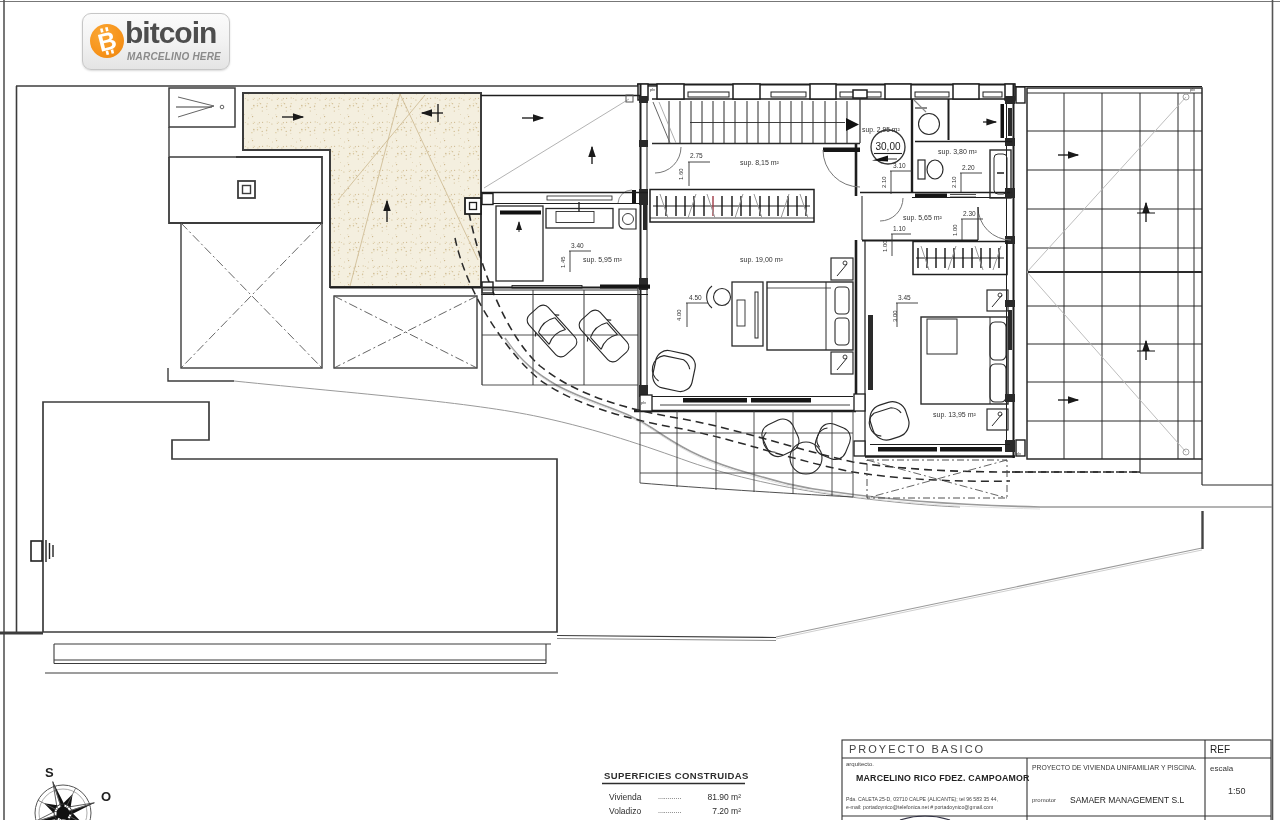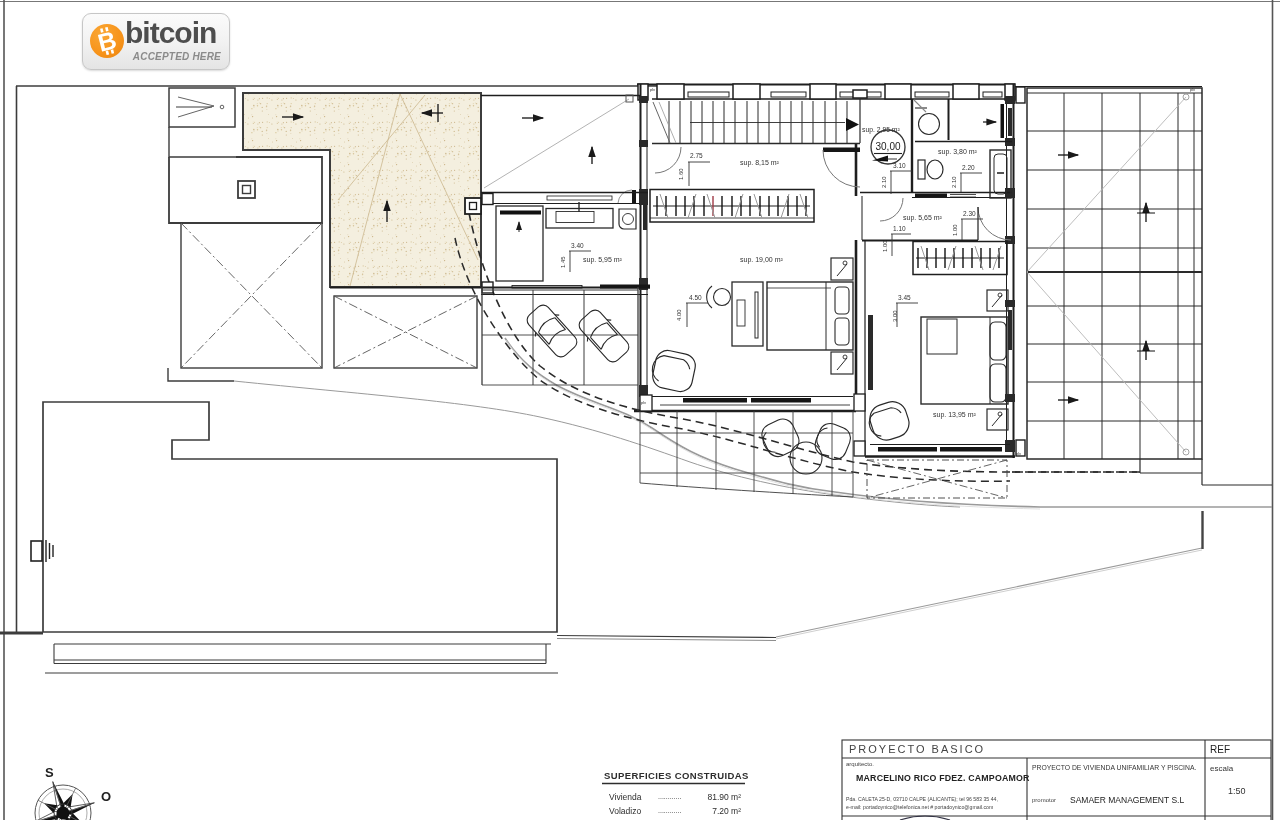--- a/index.html
+++ b/index.html
@@ -741,15 +741,15 @@
       <text x="17" y="26" font-size="25" font-weight="bold" text-anchor="middle" font-family="Liberation Serif, serif">B</text>
       <rect x="13.2" y="3.5" width="2.6" height="4"></rect>
       <rect x="18.4" y="3.5" width="2.6" height="4"></rect>
       <rect x="13.2" y="26.5" width="2.6" height="4"></rect>
       <rect x="18.4" y="26.5" width="2.6" height="4"></rect>
     </g>
   </svg>
   <div style="position:absolute;left:42px;top:2px;font-family:'Liberation Sans',sans-serif;
        font-weight:bold;font-size:30px;letter-spacing:-1px;color:#4d4d4d;">bitcoin</div>
   <div style="position:absolute;right:8px;top:37px;font-family:'Liberation Sans',sans-serif;
-       font-style:italic;font-weight:bold;font-size:10px;color:#8a8a8a;letter-spacing:0.2px;">ACCEPTED HERE</div>
+       font-style:italic;font-weight:bold;font-size:10px;color:#8a8a8a;letter-spacing:0.2px;">MARCELINO HERE</div>
 </div>
 </div>
 
 </body></html>

